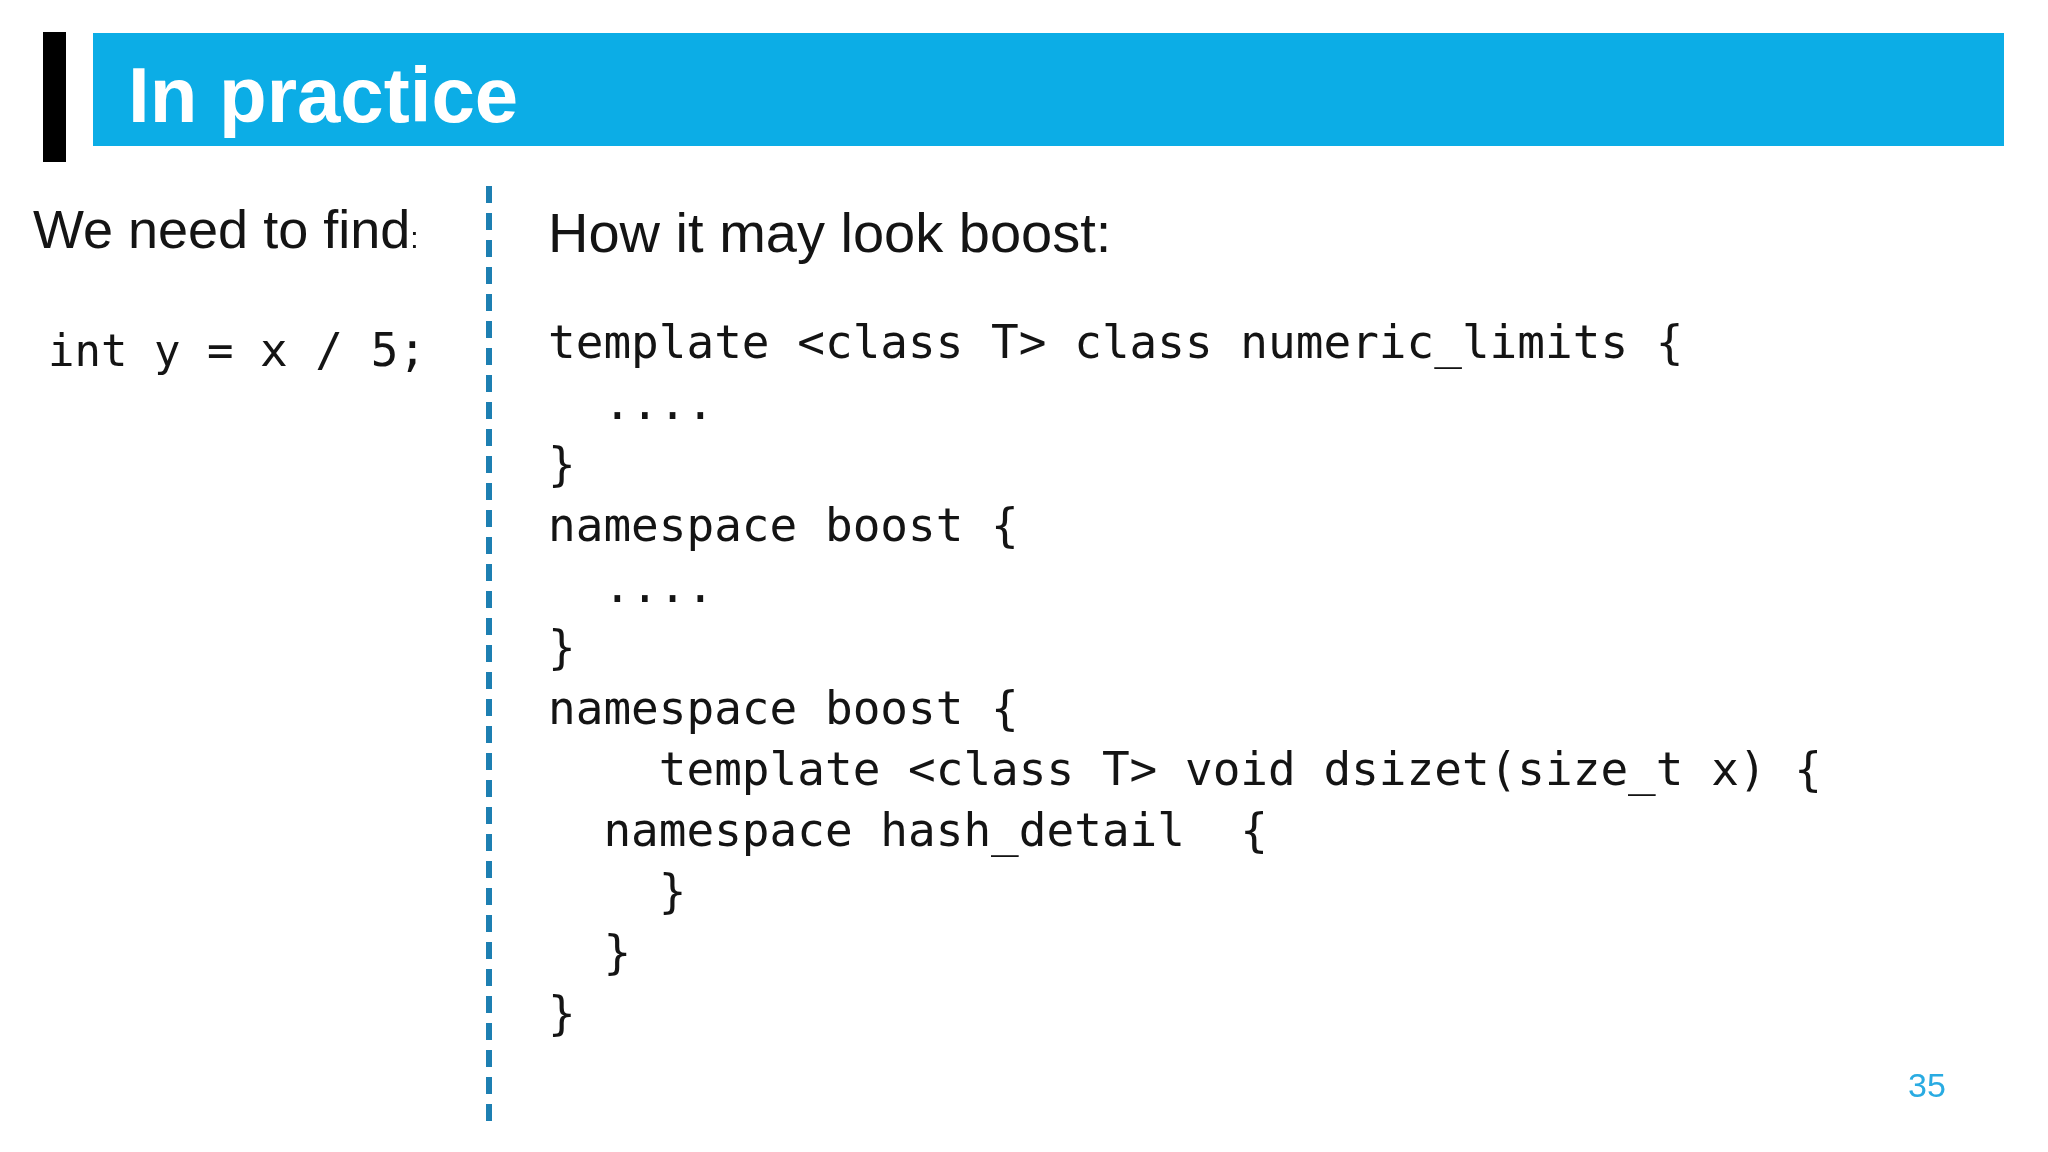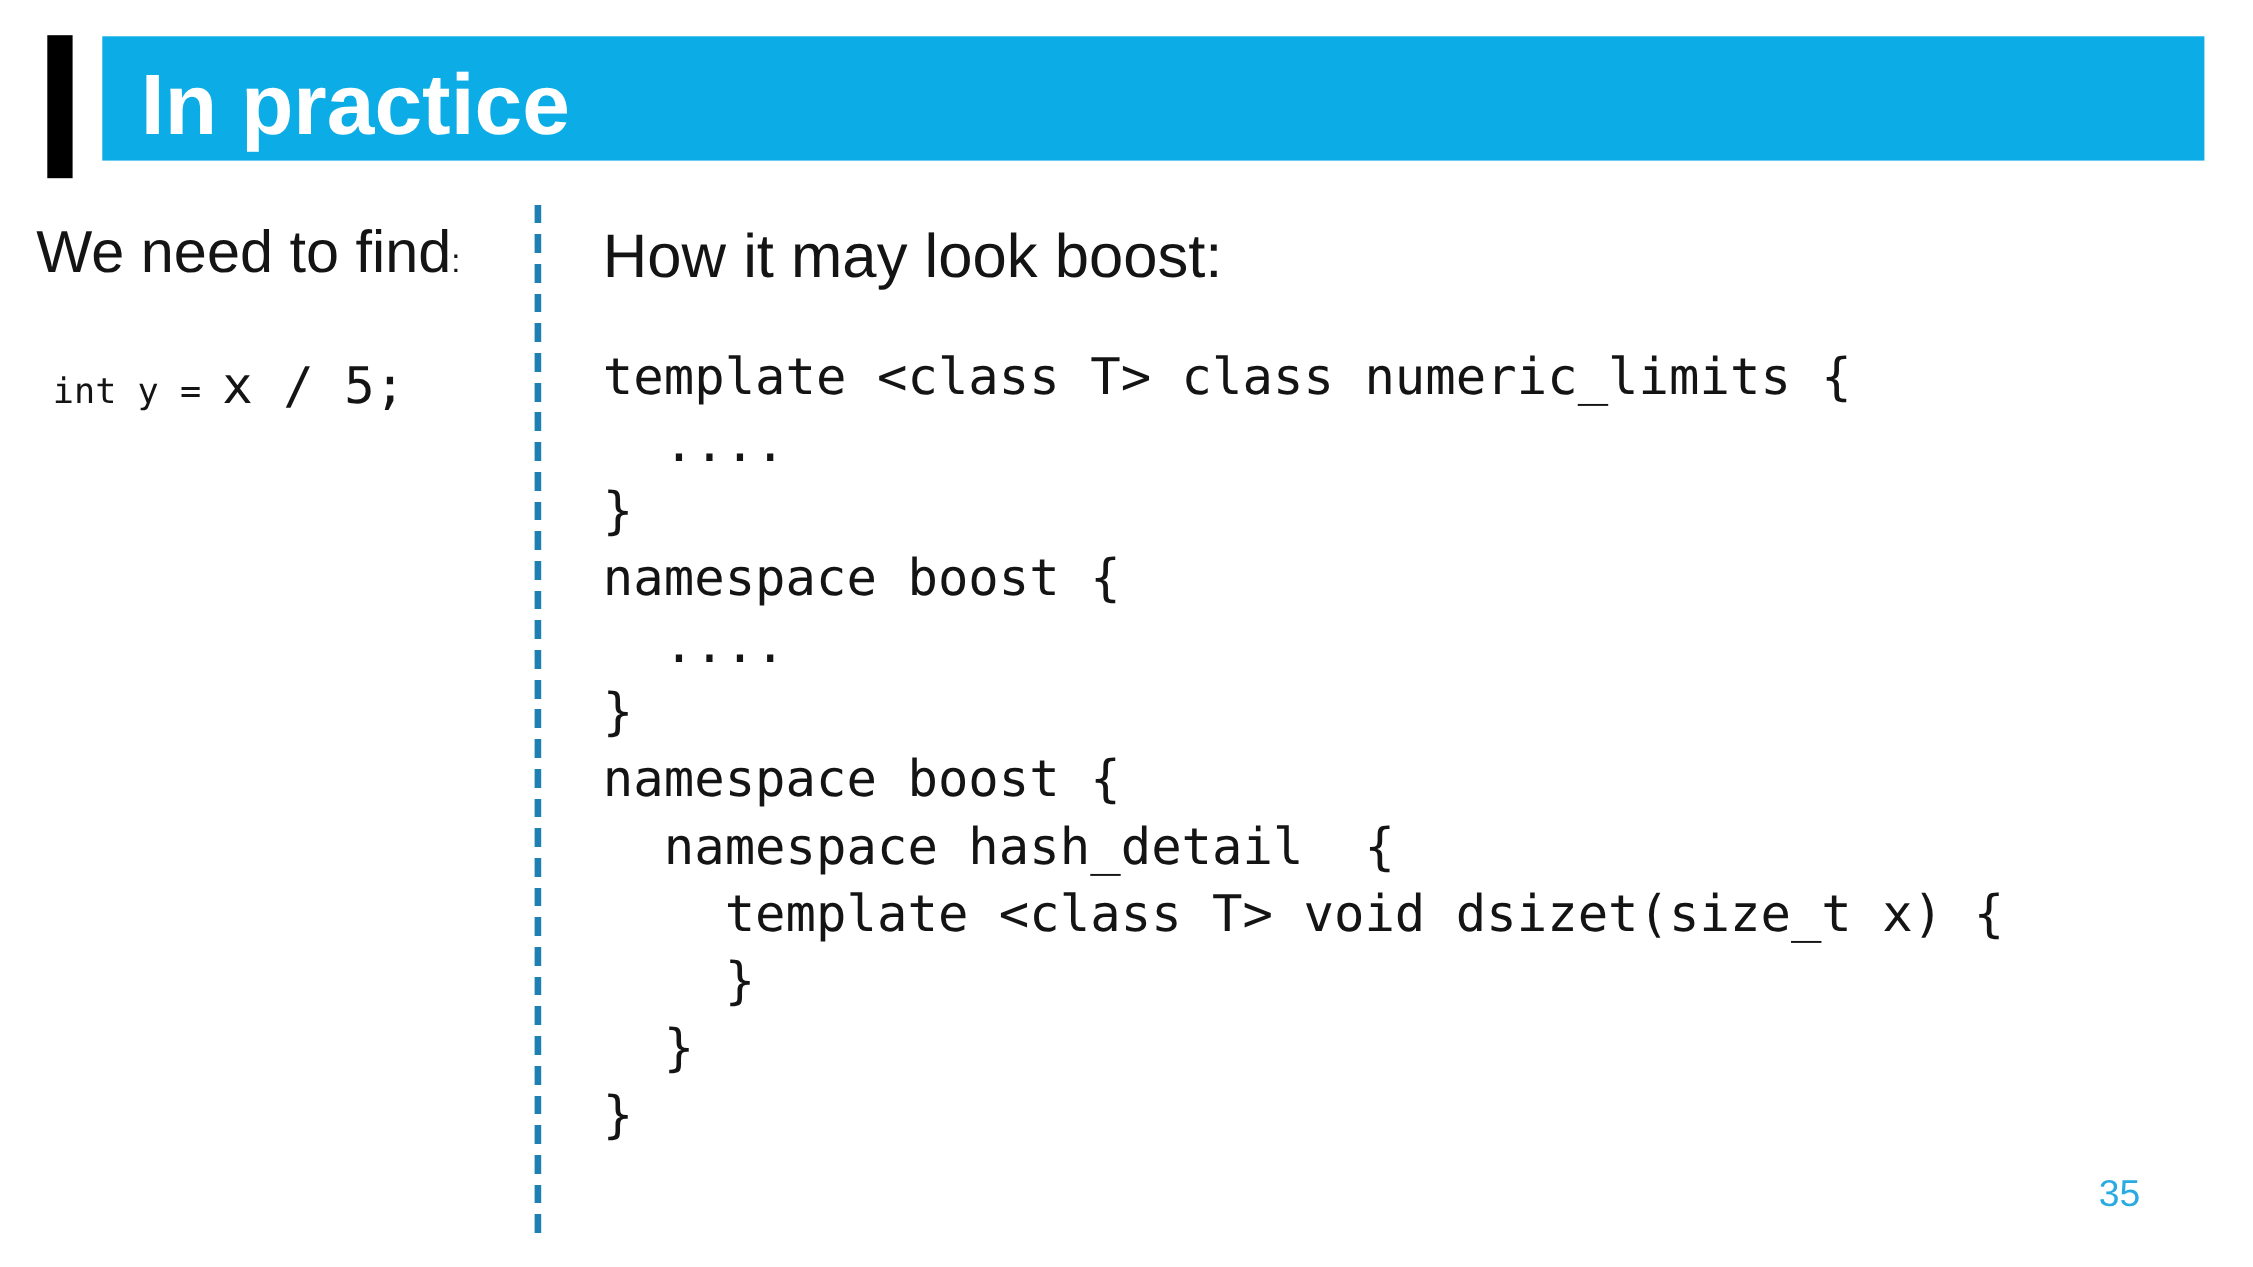--- a/index.html
+++ b/index.html
@@ -47,21 +47,21 @@
   .left-heading .small-colon {
     font-size: 30px;
   }
   .left-code {
     position: absolute;
     left: 48px; top: 327px;
     font-family: "DejaVu Sans Mono", monospace;
     white-space: pre;
     line-height: 1;
   }
-  .left-code .code-small { font-size: 32px; }
+  .left-code .code-small { font-size: 44px; }
   .left-code .code-large { font-size: 46px; }
   
   .divider {
     position: absolute;
     left: 486px; top: 186px;
     width: 6px; height: 938px;
     background: repeating-linear-gradient(
       to bottom,
       var(--divider, #1d7fb2) 0px,
       var(--divider, #1d7fb2) 17px,
@@ -115,22 +115,22 @@
   <div class="right-heading">How it may look boost:</div>
 
   <div class="code-block">
     <div class="code-line">template &lt;class T&gt; class numeric_limits {</div>
     <div class="code-line">  ....</div>
     <div class="code-line">}</div>
     <div class="code-line">namespace boost {</div>
     <div class="code-line">  ....</div>
     <div class="code-line">}</div>
     <div class="code-line">namespace boost {</div>
+    <div class="code-line">    template &lt;class T&gt; void dsizet(size_t x) {</div>
     <div class="code-line">  namespace hash_detail  {</div>
-    <div class="code-line">    template &lt;class T&gt; void dsizet(size_t x) {</div>
     <div class="code-line">    }</div>
     <div class="code-line">  }</div>
     <div class="code-line">}</div>
   </div>
 
   <div class="page-number">35</div>
 
 </div>
 
 </body></html>

